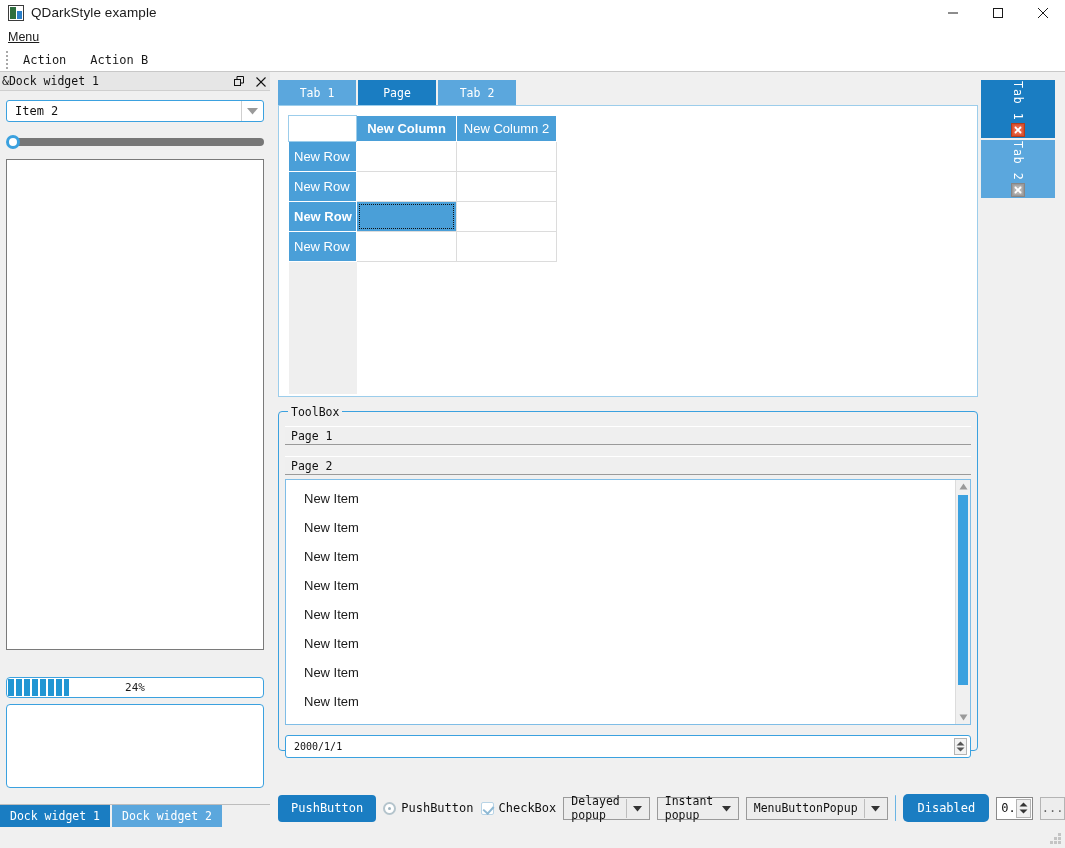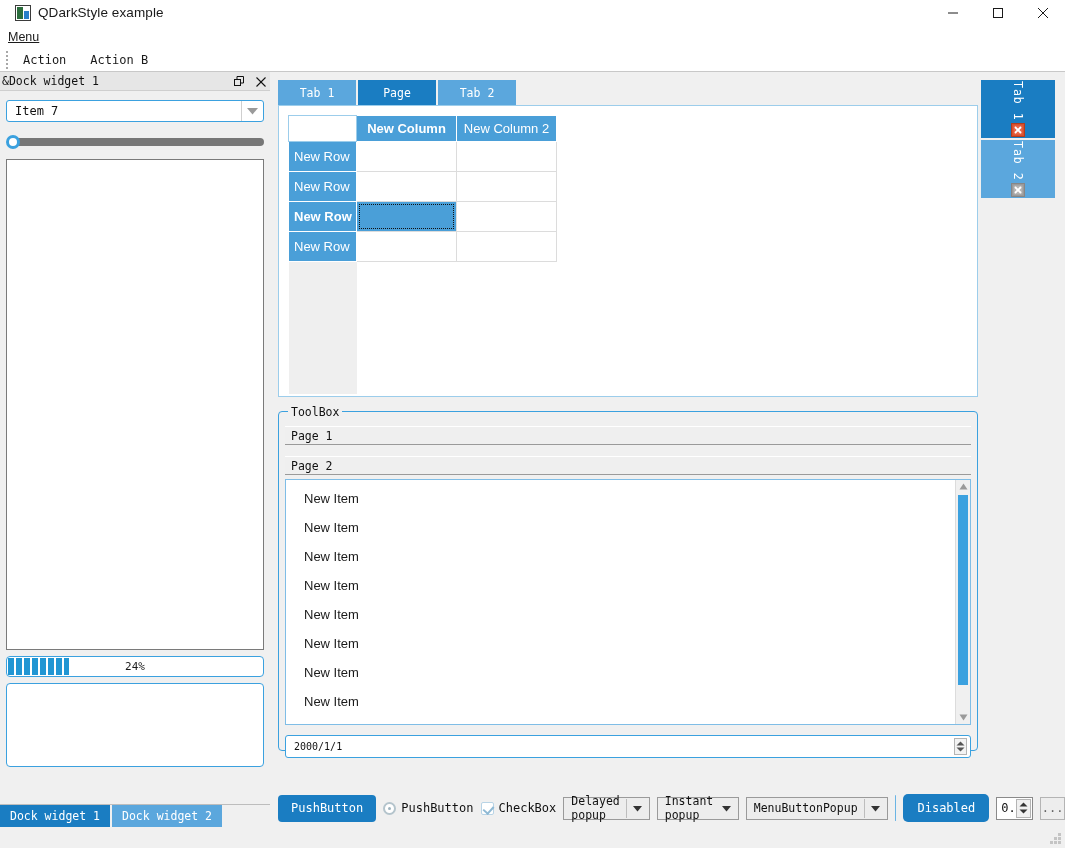--- a/index.html
+++ b/index.html
@@ -15,21 +15,21 @@
   .app {
     position: relative;
     width: 1065px; height: 848px;
     background: #f0f0f0;
   }
 
   
   .titlebar {
     position: absolute; left: 0; top: 0; width: 1065px; height: 25px;
     background: #ffffff;
-    display: flex; align-items: center; padding-left: 7px;
+    display: flex; align-items: center;
   }
   .title-icon {
     width: 16px; height: 16px; margin-left: 8px; margin-right: 7px;
     position: relative; flex: none;
     border: 1px solid #3b3b3b; background: #ffffff;
   }
   .title-icon::before {
     content: ""; position: absolute; left: 1px; top: 1px;
     width: 6px; height: 12px; background: #2d6e3e;
   }
@@ -121,21 +121,21 @@
     position: absolute; left: 0px; top: 2px; width: 14px; height: 14px;
     border-radius: 50%; background: #fff; border: 3px solid #3ba1df;
   }
 
   .textarea {
     margin-top: 10px; height: 491px;
     border: 1px solid #7a7a7a; background: #ffffff;
   }
 
   .progress {
-    position: relative; margin-top: 6px; height: 21px;
+    position: relative; margin-top: 27px; height: 21px;
     border: 1px solid #3ba1df; border-radius: 4px; background: #ffffff;
     overflow: hidden;
   }
   .progress-chunks {
     position: absolute; left: 1px; top: 1px; bottom: 1px; width: 24%;
     background: repeating-linear-gradient(to right, #2196d3 0px, #2196d3 6px, #ffffff 6px, #ffffff 8px);
   }
   .progress-label {
     position: absolute; inset: 0; display: flex; align-items: center; justify-content: center;
     font-family: "DejaVu Sans Mono", monospace; font-size: 11px; color: #1a1a1a;
@@ -410,21 +410,21 @@
           <svg width="10" height="10" viewBox="0 0 10 10">
               <line x1="0.5" y1="0.5" x2="9.5" y2="9.5" stroke="#111" stroke-width="1.1"></line>
               <line x1="9.5" y1="0.5" x2="0.5" y2="9.5" stroke="#111" stroke-width="1.1"></line>
             </svg>
         </div>
       </div>
     </div>
 
     <div class="dock-body">
       <div class="combo">
-        <span class="combo-text">Item 7</span>
+        <span class="combo-text">Item 2</span>
         <span class="combo-arrow">
           <svg width="11" height="7" viewBox="0 0 11 7">
               <polygon points="0,0 11,0 5.5,6.5" fill="#9a9a9a"></polygon>
             </svg>
         </span>
       </div>
 
       <div class="slider">
         <div class="slider-groove"></div>
         <div class="slider-handle"></div>

